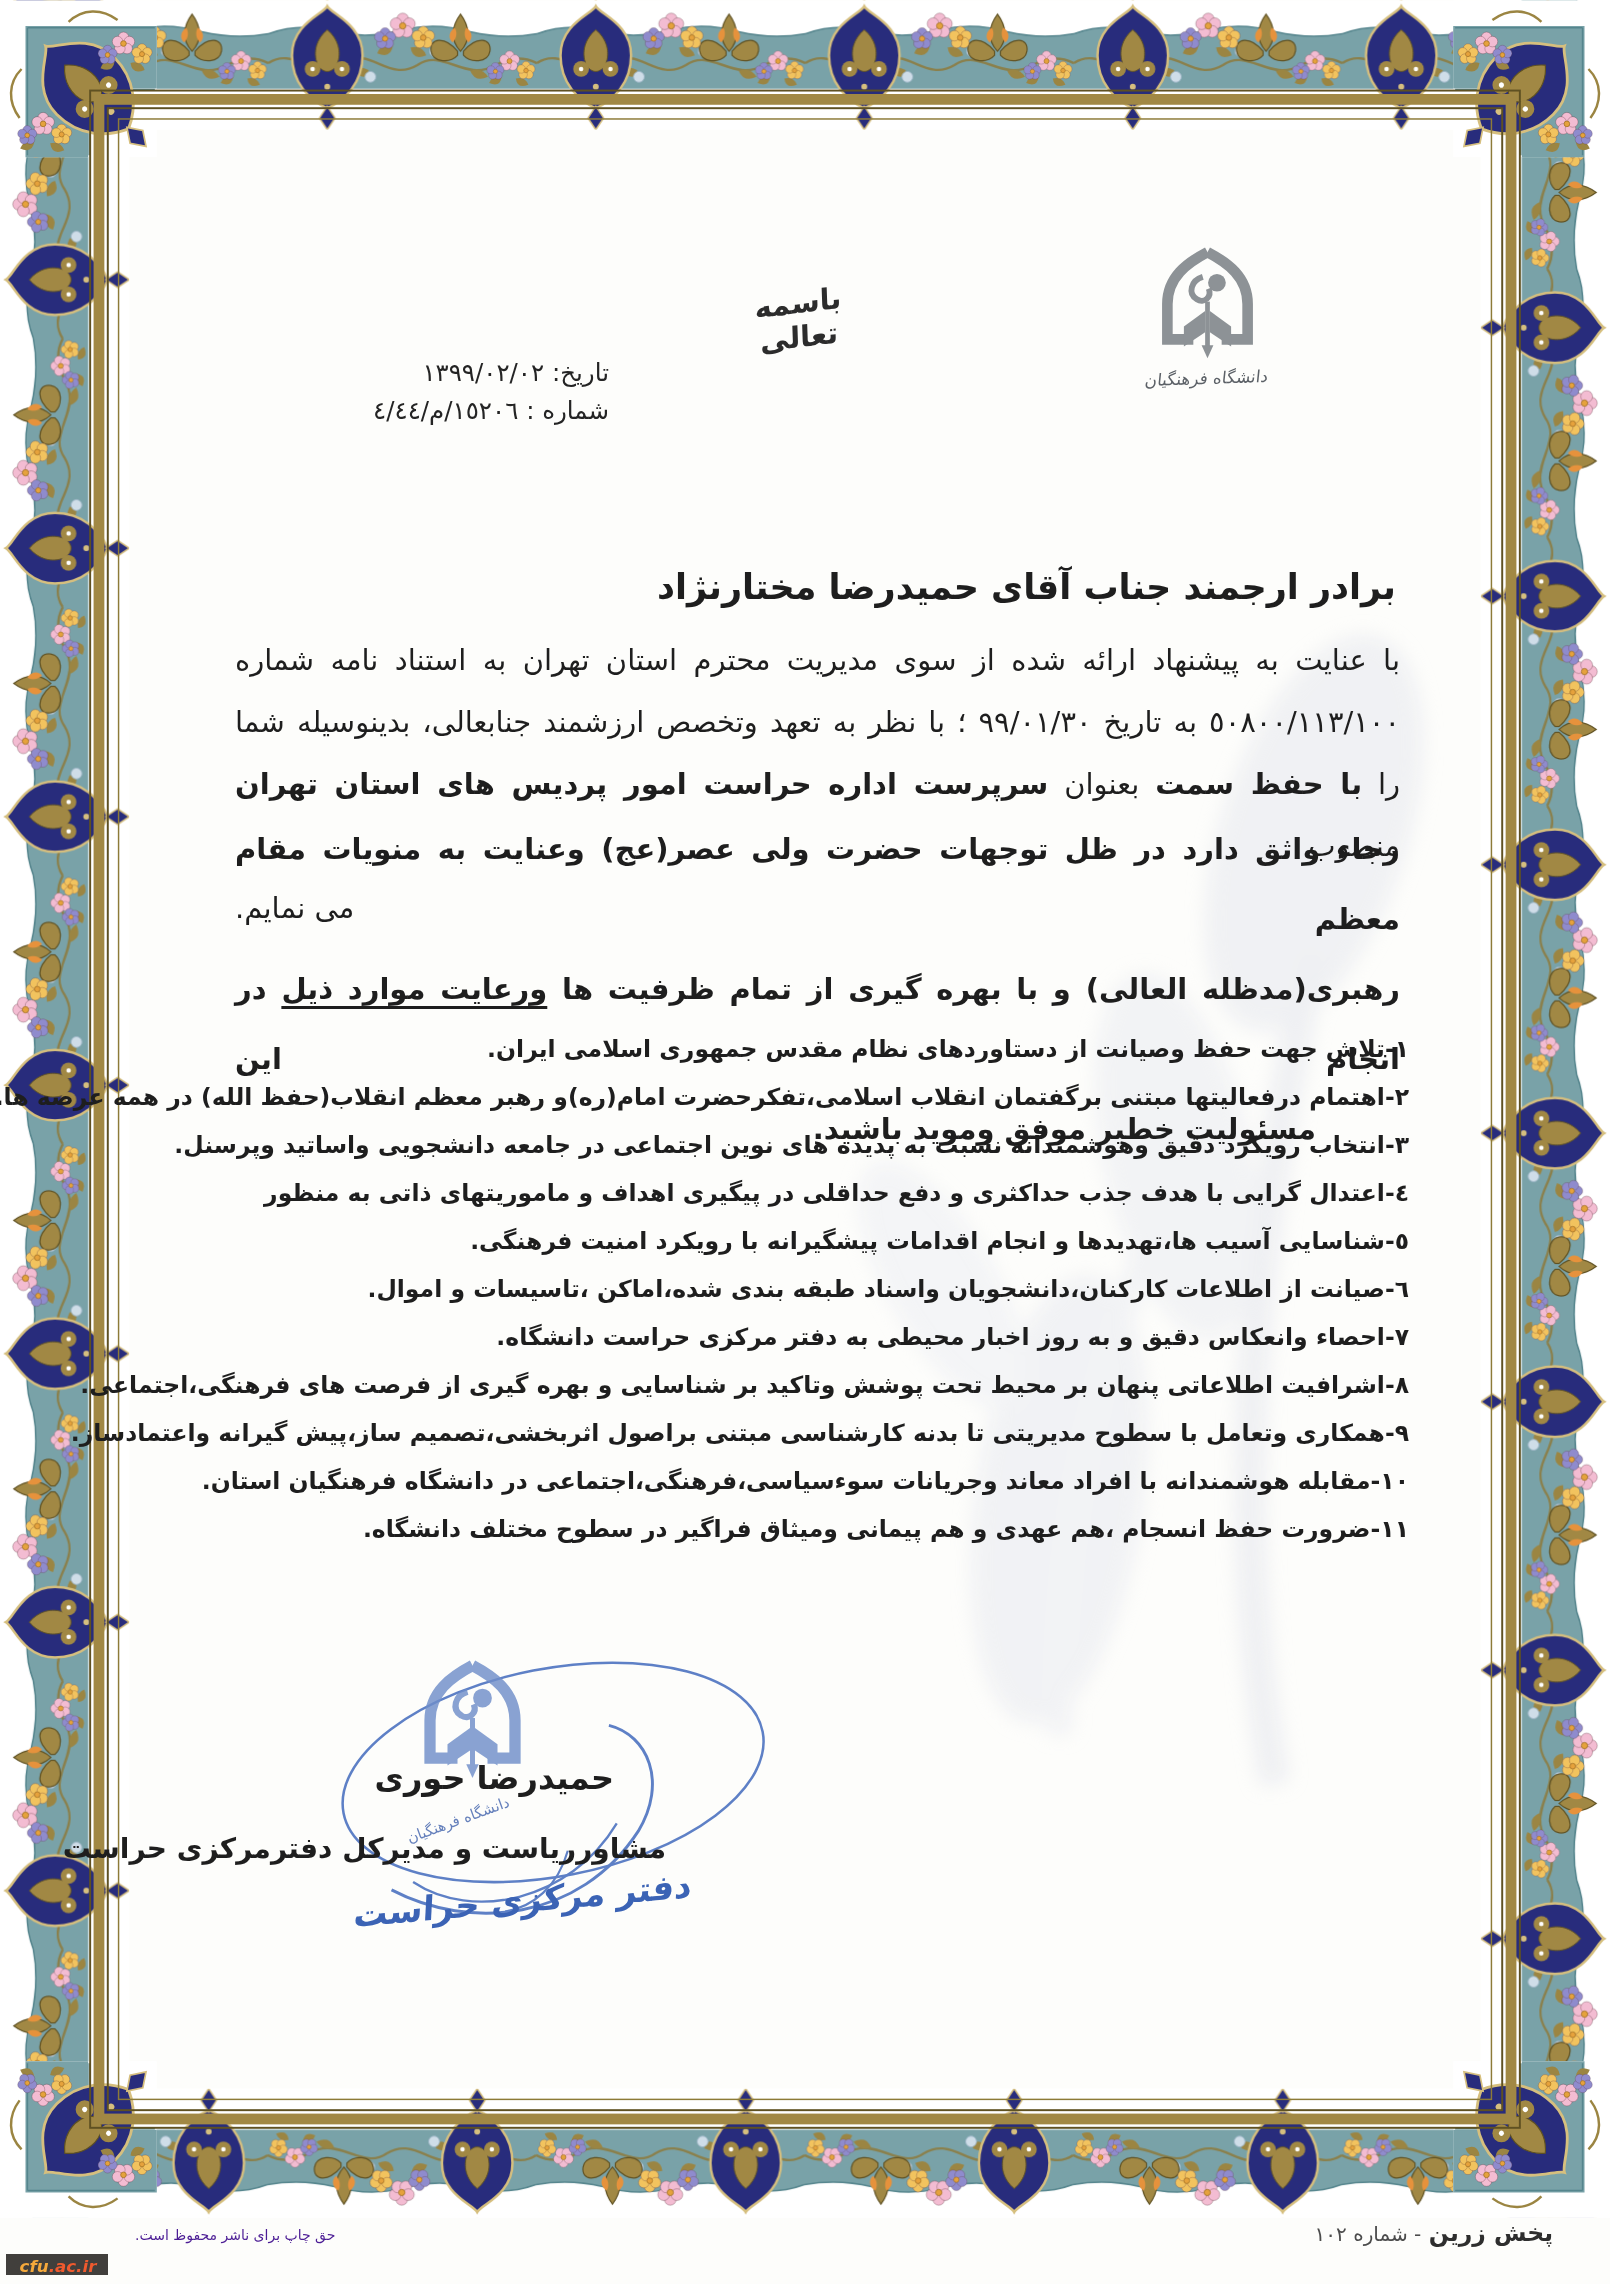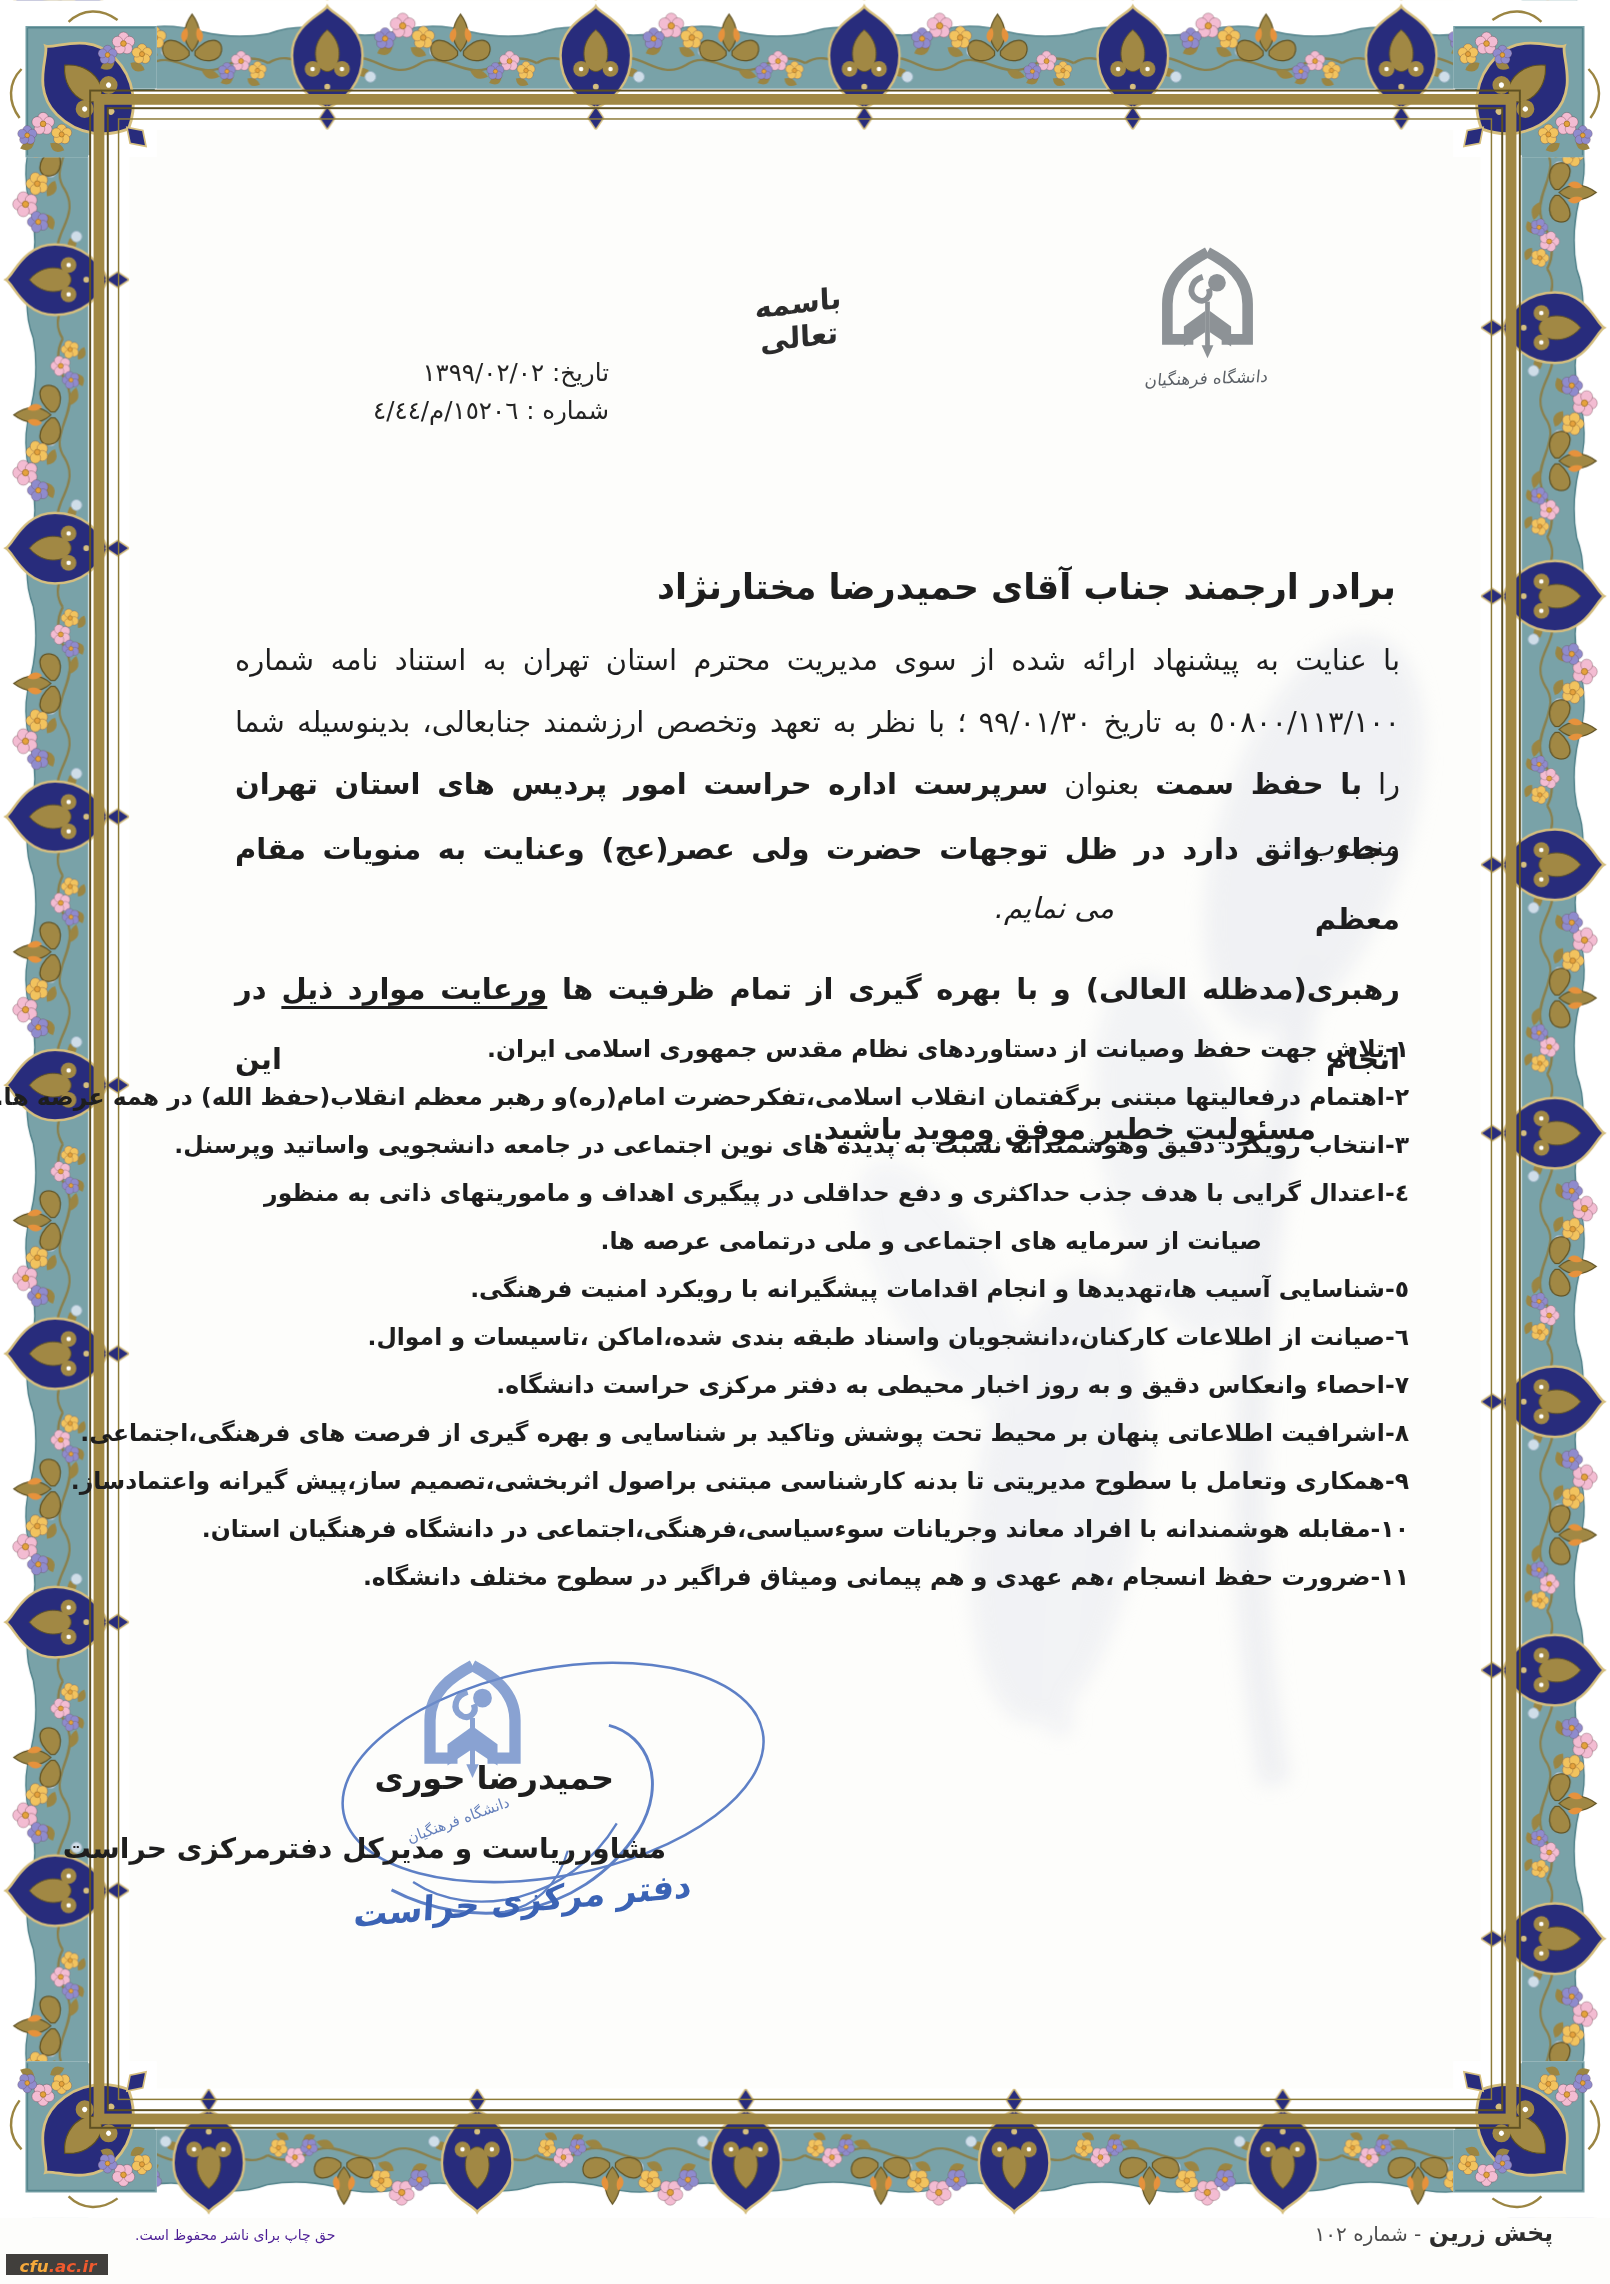--- a/index.html
+++ b/index.html
@@ -17,21 +17,21 @@
   .logo-wrap{position:absolute;top:245px;right:338px;width:131px;text-align:center;color:#8d9296;}
   .logo-caption{margin-top:4.9px;font-size:16.7px;color:#5c6167;transform:skewX(-8deg) rotate(-2deg);
                 white-space:nowrap;}
   
   .recipient{position:absolute;top:567px;right:214px;font-size:35px;font-weight:bold;}
   .p1{position:absolute;top:629px;right:210px;left:235px;font-size:29px;line-height:62px;}
   .p2{position:absolute;top:814px;right:210px;left:235px;font-size:29px;line-height:70px;font-weight:bold;}
   .jl{text-align:justify;text-align-last:justify;}
   .b{font-weight:bold;}
   .u{text-decoration:underline;text-underline-offset:6.9px;text-decoration-thickness:2.5px;}
-  .end-p1{text-align:right;padding-right:286px;font-style:italic;}
+  .end-p1{text-align:left;padding-right:286px;}
   .end-p2{text-align:right;padding-right:84px;}
   .list{position:absolute;top:1025px;right:201px;left:162px;font-size:23.5px;line-height:48px;
         font-weight:bold;white-space:nowrap;}
   .cont{padding-right:147px;}
   
   .sig-scribble{position:absolute;left:323px;top:1645px;opacity:.9;}
   .stamp-logo-wrap{position:absolute;left:404px;top:1658px;opacity:.82;color:#6f8ec9;}
   .sig-name{position:absolute;top:1759px;right:996px;font-size:32px;font-weight:bold;white-space:nowrap;}
   .sig-title{position:absolute;top:1832px;right:944px;font-size:28px;font-weight:bold;white-space:nowrap;}
   .stamp-univ{position:absolute;left:404px;top:1811px;font-size:14.7px;color:#4a6ab0;
@@ -226,21 +226,20 @@
         <span>در انجام این</span>
       </div>
       <div class="end-p2">مسئولیت خطیر موفق وموید باشید.</div>
     </div>
 
     <div class="list">
       <div>١-تلاش جهت حفظ وصیانت از دستاوردهای نظام مقدس جمهوری اسلامی ایران.</div>
       <div>٢-اهتمام درفعالیتها مبتنی برگفتمان انقلاب اسلامی،تفکرحضرت امام(ره)و رهبر معظم انقلاب(حفظ الله) در همه عرصه ها.</div>
       <div>٣-انتخاب رویکرد دقیق وهوشمندانه نسبت به پدیده های نوین اجتماعی در جامعه دانشجویی واساتید وپرسنل.</div>
       <div>٤-اعتدال گرایی با هدف جذب حداکثری و دفع حداقلی در پیگیری اهداف و ماموریتهای ذاتی به منظور</div>
-      <div class="cont">صیانت از سرمایه های اجتماعی و ملی درتمامی عرصه ها.</div>
       <div>٥-شناسایی آسیب ها،تهدیدها و انجام اقدامات پیشگیرانه با رویکرد امنیت فرهنگی.</div>
       <div>٦-صیانت از اطلاعات کارکنان،دانشجویان واسناد طبقه بندی شده،اماکن ،تاسیسات و اموال.</div>
       <div>٧-احصاء وانعکاس دقیق و به روز اخبار محیطی به دفتر مرکزی حراست دانشگاه.</div>
       <div>٨-اشرافیت اطلاعاتی پنهان بر محیط تحت پوشش وتاکید بر شناسایی و بهره گیری از فرصت های فرهنگی،اجتماعی.</div>
       <div>٩-همکاری وتعامل با سطوح مدیریتی تا بدنه کارشناسی مبتنی براصول اثربخشی،تصمیم ساز،پیش گیرانه واعتمادساز.</div>
       <div>١٠-مقابله هوشمندانه با افراد معاند وجریانات سوءسیاسی،فرهنگی،اجتماعی در دانشگاه فرهنگیان استان.</div>
       <div>١١-ضرورت حفظ انسجام ،هم عهدی و هم پیمانی ومیثاق فراگیر در سطوح مختلف دانشگاه.</div>
     </div>
 
     <svg class="sig-scribble" width="470" height="294" viewBox="0 0 480 300">

